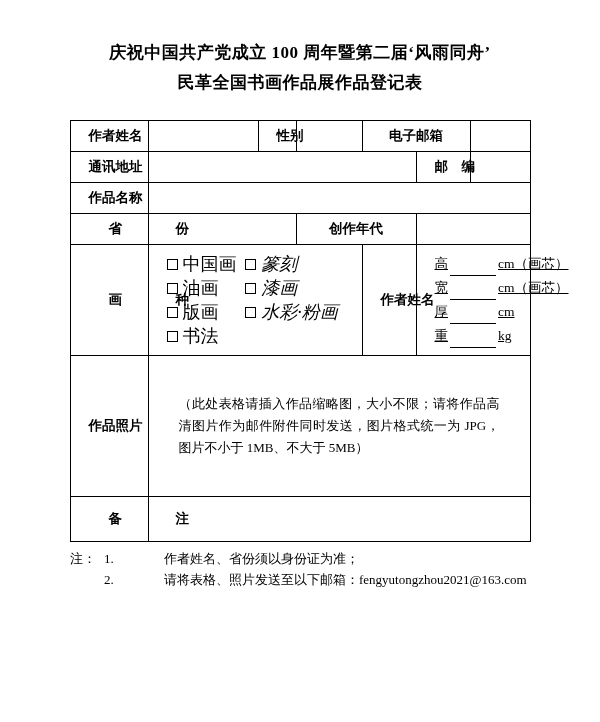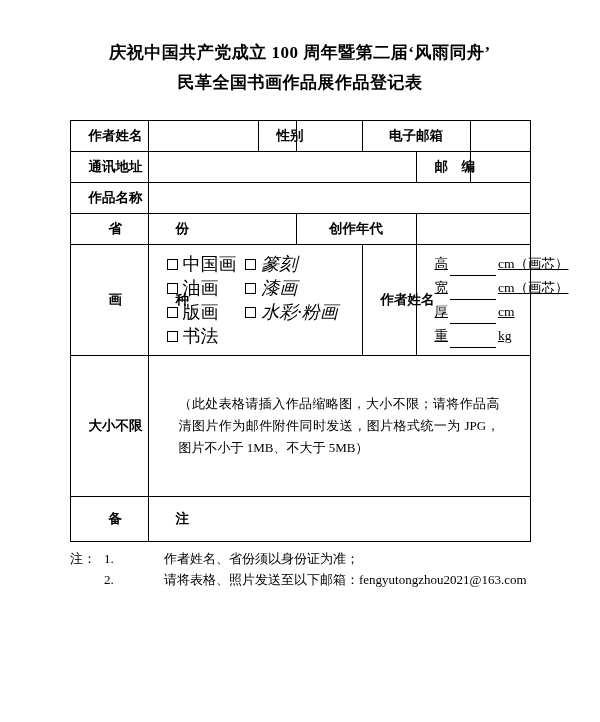--- a/index.html
+++ b/index.html
@@ -233,21 +233,21 @@
         <div class="srow">
           <span>厚</span><span class="u"></span><span>cm</span>
         </div>
         <div class="srow">
           <span>重</span><span class="u"></span><span>kg</span>
         </div>
       </td>
     </tr>
 
     <tr>
-      <td class="lbl" style="height:140px">大小不限</td>
+      <td class="lbl" style="height:140px">作品照片</td>
       <td colspan="7" style="vertical-align: middle;">
         <div class="photo-note">（此处表格请插入作品缩略图，大小不限；请将作品高清图片作为邮件附件同时发送，图片格式统一为 JPG，图片不小于 1MB、不大于 5MB）</div>
       </td>
     </tr>
 
     <tr>
       <td class="lbl-sp2" style="height:44px">备　注</td>
       <td colspan="7"></td>
     </tr>
   </tbody>

